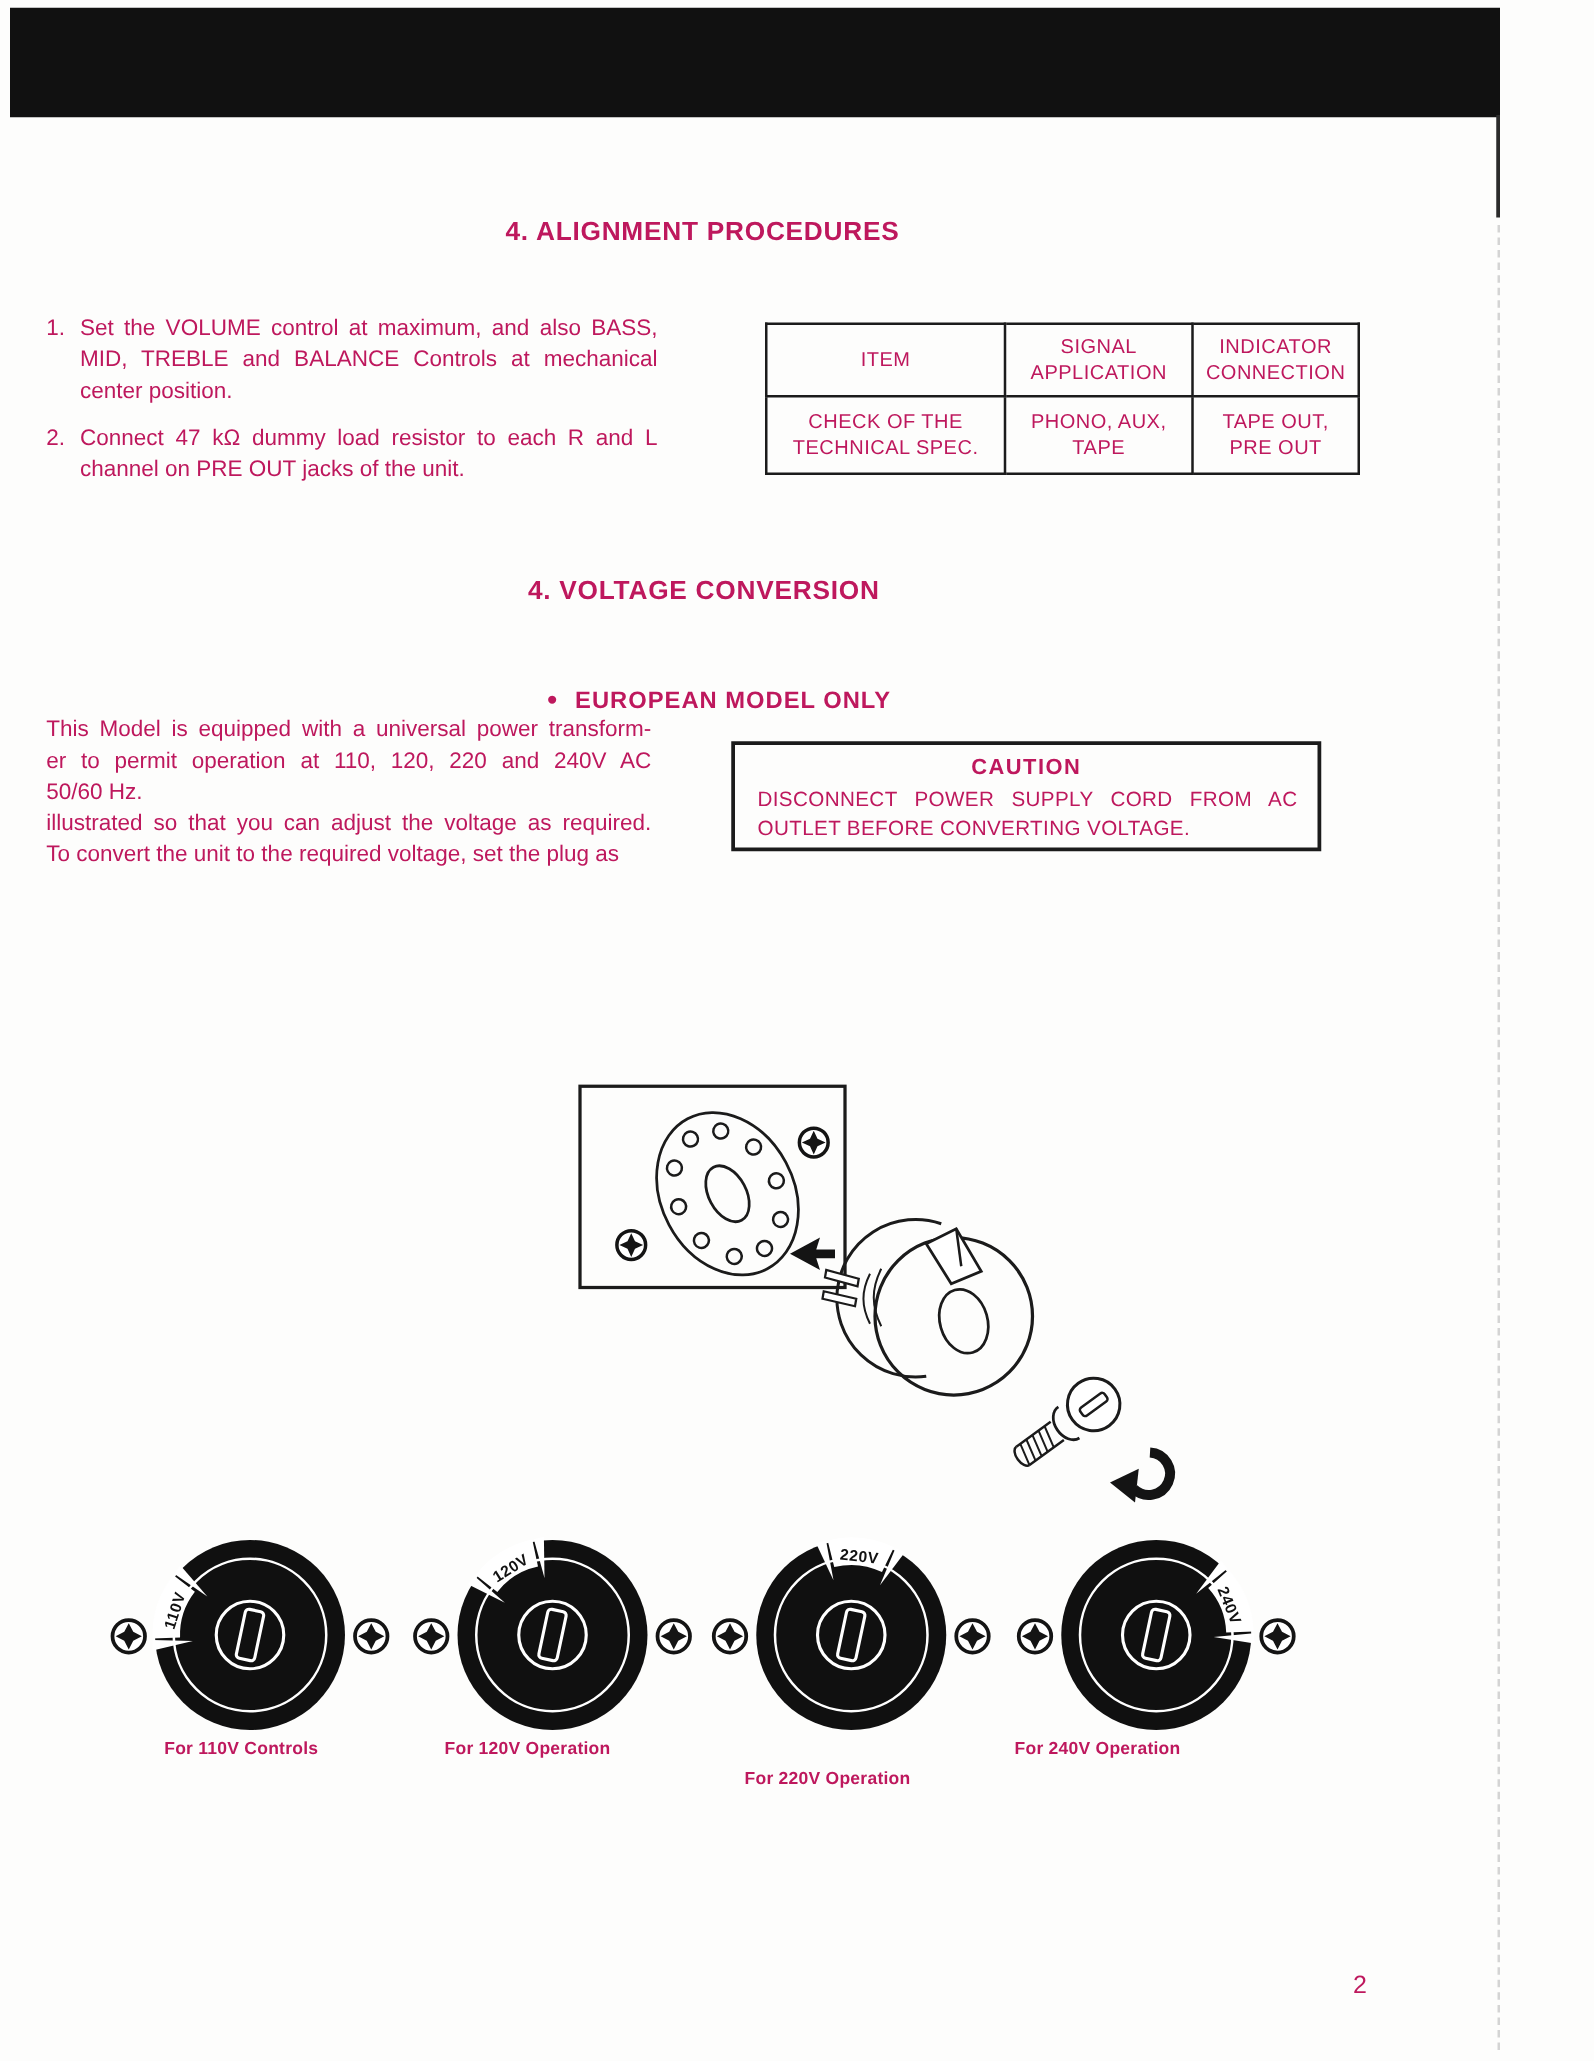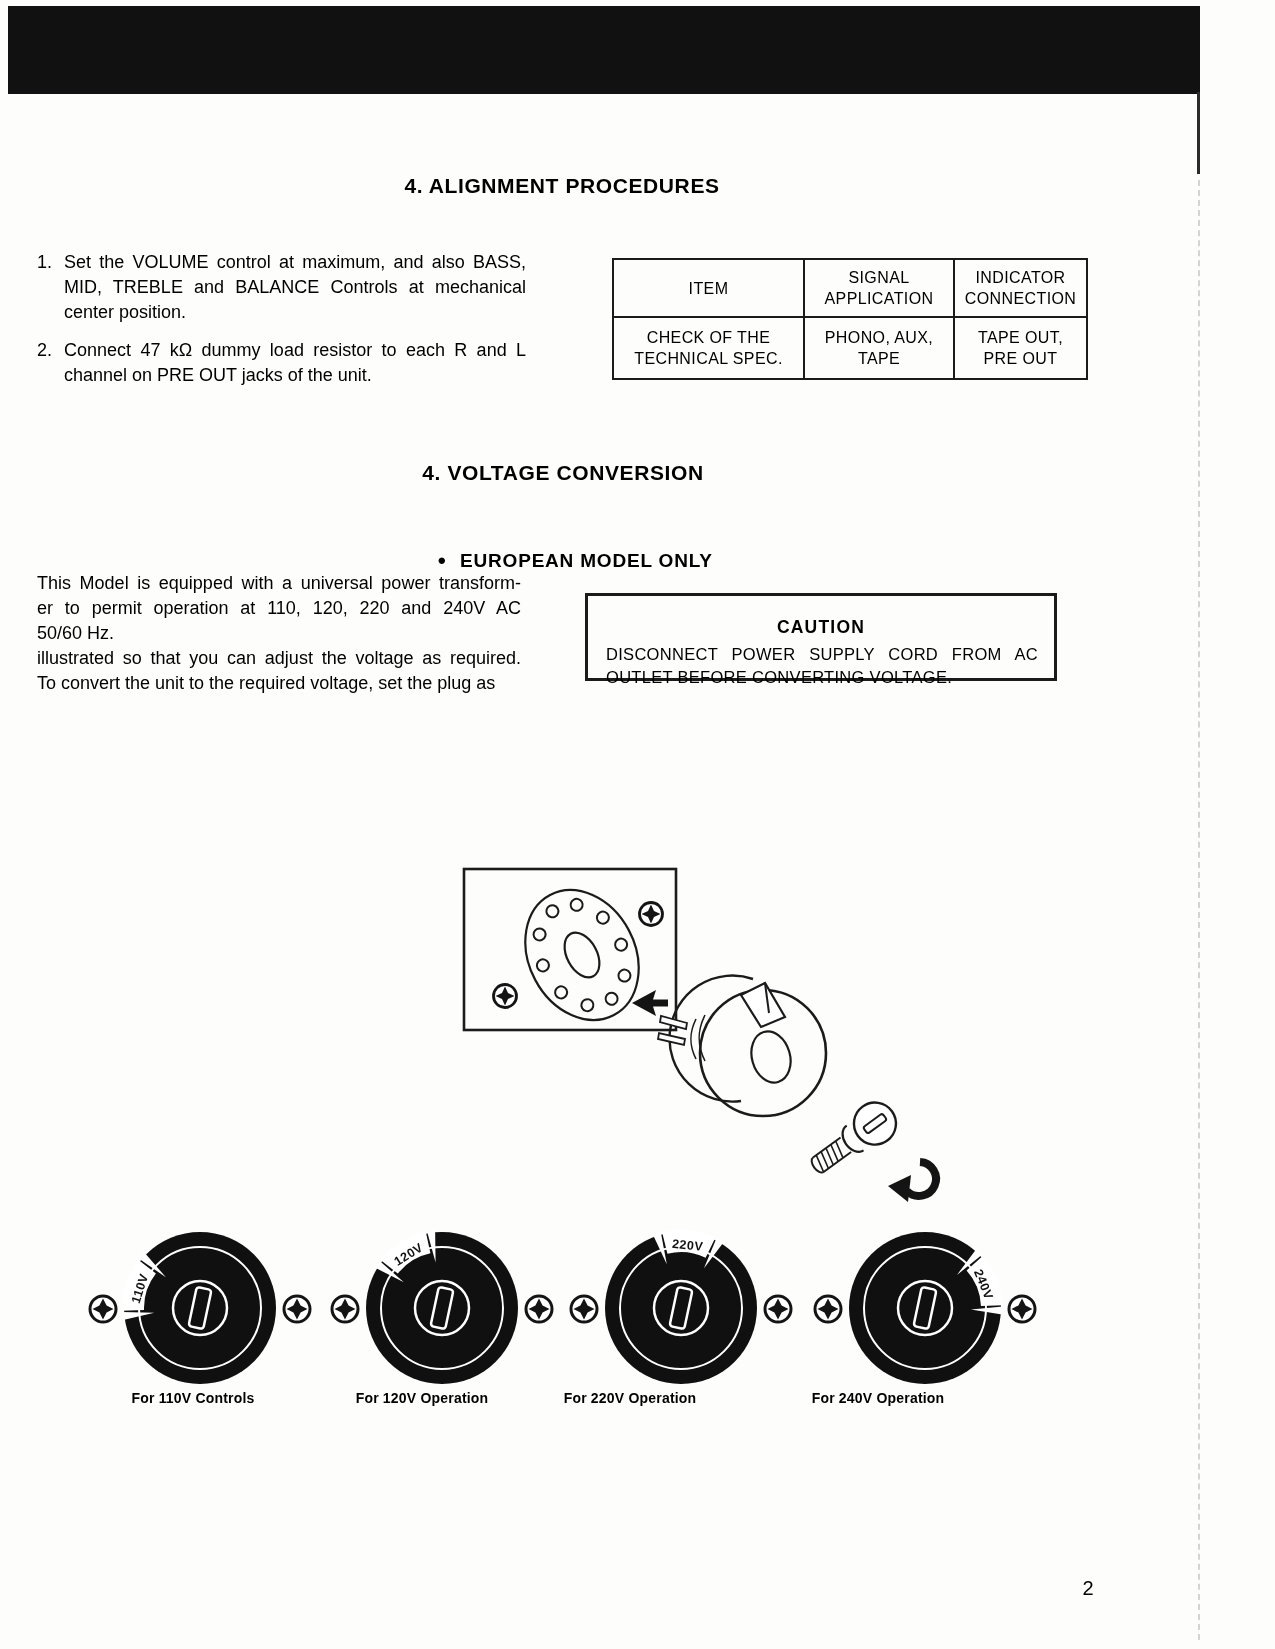--- a/index.html
+++ b/index.html
@@ -1,18 +1,18 @@
 <!DOCTYPE html>
 <html><head>
 <meta charset="utf-8">
 <style>
   html,body { margin:0; padding:0; background:#e8e8e6; }
   .page {
     position:relative; width:1275px; height:1649px; margin:0 auto;
-    background:#fdfdfc; color:#000000;
+    background:#fdfdfc; color:#be185d;
     font-family:"Liberation Sans", sans-serif; overflow:hidden;
   }
   .abs { position:absolute; }
 
   
   .header-bar { left:8px; top:6px; width:1192px; height:88px; }
 
   
   .scan-line-solid { left:1197px; top:92px; width:3px; height:82px; background:#2b2b2b; }
   .scan-line-dashed { left:1198px; top:180px; width:0; height:1460px; border-left:2px dashed #adadad; opacity:.5; }
@@ -34,25 +34,25 @@
 
   table.spec-table { left:612px; top:258px; width:474px; border-collapse:collapse; font-size:16px; letter-spacing:.4px; table-layout:fixed;border-radius:10px; }
   .spec-table th, .spec-table td {
     border:2.5px solid #1b1b1b; text-align:center; vertical-align:middle;
     white-space:pre-line; font-weight:normal; line-height:21px; padding:0;
   }
   .spec-table th { height:56px; }
   .spec-table td { height:60px; }
 
   .caution-box { left:585px; top:593px; width:472px; height:88px; border:3px solid #1b1b1b; box-sizing:border-box; }
-  .caution-title { text-align:center; font-weight:bold; font-size:17.5px; letter-spacing:1.2px; margin-top:21px; }
+  .caution-title { text-align:center; font-weight:bold; font-size:17.5px; letter-spacing:1.2px; margin-top:7px; }
   .caution-body { margin:5px 16px 0 18px; font-size:16.5px; line-height:23px; letter-spacing:.3px; }
 
   .knob-caption { top:1390px; width:200px; text-align:center; font-size:14px; font-weight:bold; letter-spacing:.2px; white-space:nowrap; }
-  #cap0 { left:93px; } #cap1 { left:322px; } #cap2 { left:530px; } #cap3 { left:778px; }
+  #cap0 { left:93px; } #cap1 { left:322px; } #cap2 { left:562px;margin-top:24px; } #cap3 { left:778px; }
 
   .bandlabel { font-family:"Liberation Sans",sans-serif; font-size:12.5px; font-weight:bold; fill:#111;
                text-anchor:middle; letter-spacing:.5px; }
   .page-number { left:1058px; top:1577px; width:60px; text-align:center; font-size:20px; }
   .ink { stroke:#1b1b1b; fill:none; }
 </style>
 </head>
 <body>
 
 <div class="page">

